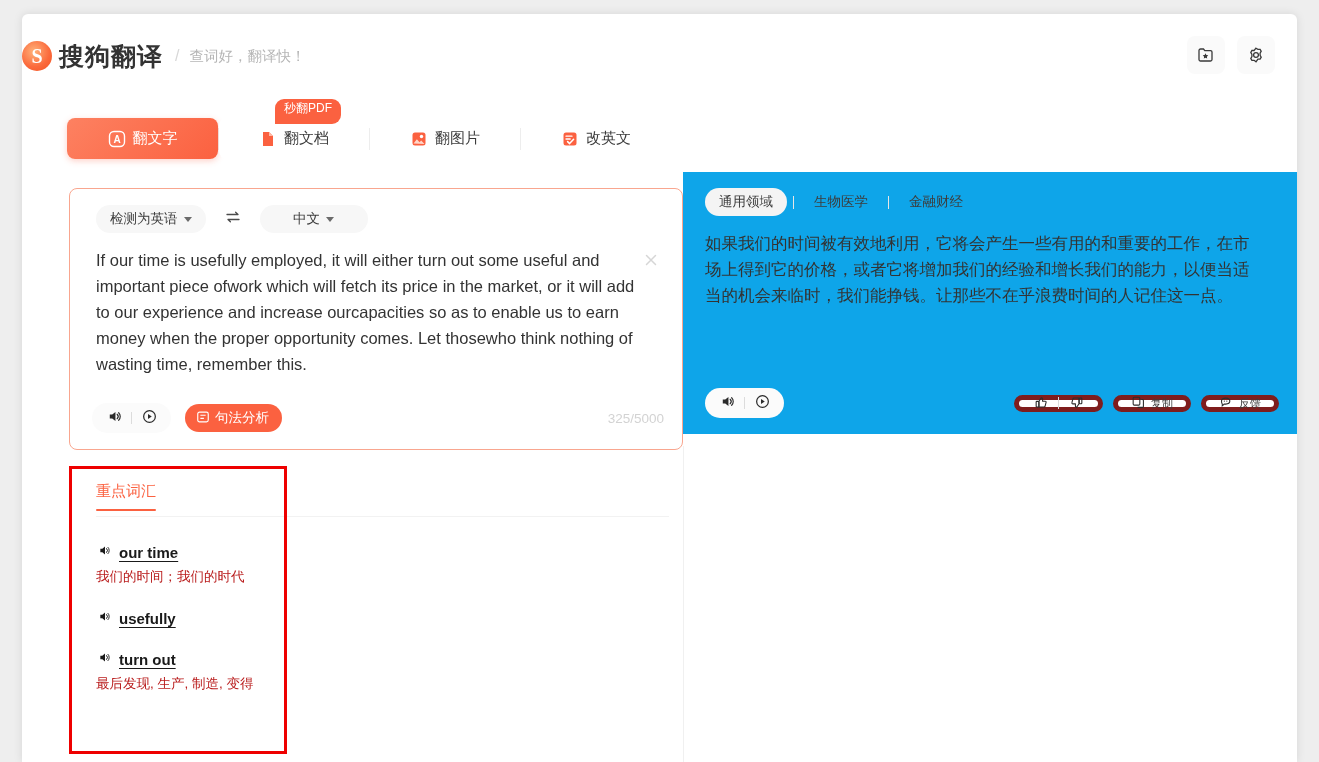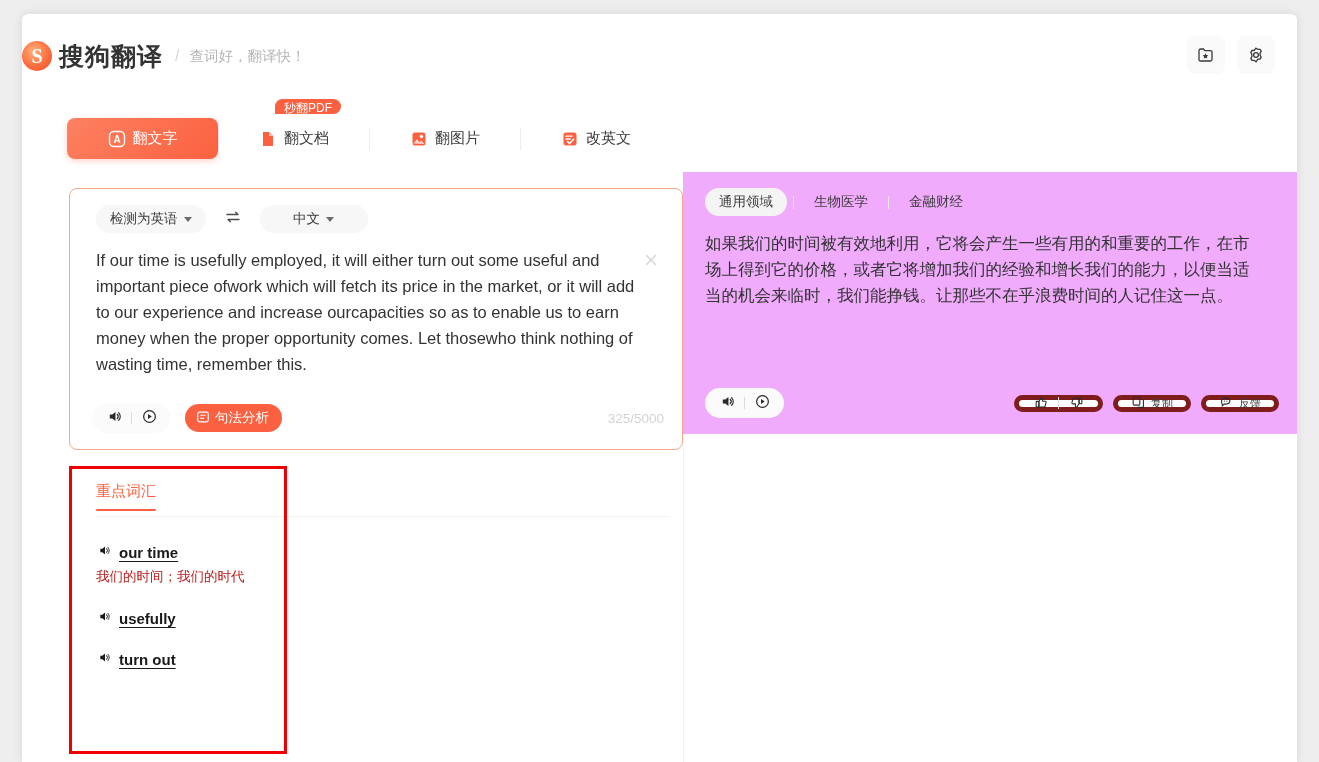--- a/index.html
+++ b/index.html
@@ -91,41 +91,41 @@
     width: 1px; height: 22px; background: #ededed;
   }
   .tab-icon { width: 18px; height: 18px; display: inline-block; position: relative; flex: none;}
   .badge-pdf {
     position: absolute;
     left: 253px; top: 85px;
     background: #fb6140;
     color: #fff;
     font-size: 12px;
     border-radius: 9px 9px 9px 0;
-    padding: 3px 9px 0 9px;
+    padding: 3px 9px 10px 9px;
     line-height: 1;
     white-space: nowrap;
     z-index: 5;
   }
 
   
   .panel-left {
     position: absolute;
     left: 47px; top: 158px;
     width: 614px; height: 262px;
     border: 1px solid #f9a68f;
     border-radius: 8px;
     background: #ffffff;
     margin-top: 16px;
   }
   .panel-right {
     position: absolute;
     left: 661px; top: 158px;
     width: 614px; height: 262px;
-    background: #f0abfc;
+    background: #0ea5e9;
   }
 
   .lang-bar {
     position: absolute; left: 26px; top: 16px;
     display: flex; align-items: center; gap: 16px;
   }
   .lang-pill {
     height: 28px; border-radius: 14px;
     background: #f7f7f7;
     display: flex; align-items: center; justify-content: center;
@@ -570,20 +570,21 @@
               <span>
                 <svg width="15" height="15" viewBox="0 0 18 18" fill="#1a1a1a">
                   <path d="M4 7h2.4L9.6 4.3v9.4L6.4 11H4z"></path>
                   <path d="M11.6 6.7a3.2 3.2 0 0 1 0 4.6" fill="none" stroke="#1a1a1a" stroke-width="1.2" stroke-linecap="round"></path>
                   <path d="M13.2 5.2a5.3 5.3 0 0 1 0 7.6" fill="none" stroke="#1a1a1a" stroke-width="1.1" stroke-linecap="round"></path>
                 </svg>
               </span>
             </span>
             <span class="vocab-word-text">turn out</span>
           </div>
+          <div class="vocab-def">最后发现, 生产, 制造, 变得</div>
         </div>
 
       </div>
     </div>
 
     <div class="annot-box"></div>
 
   </div>
 </div>
 

